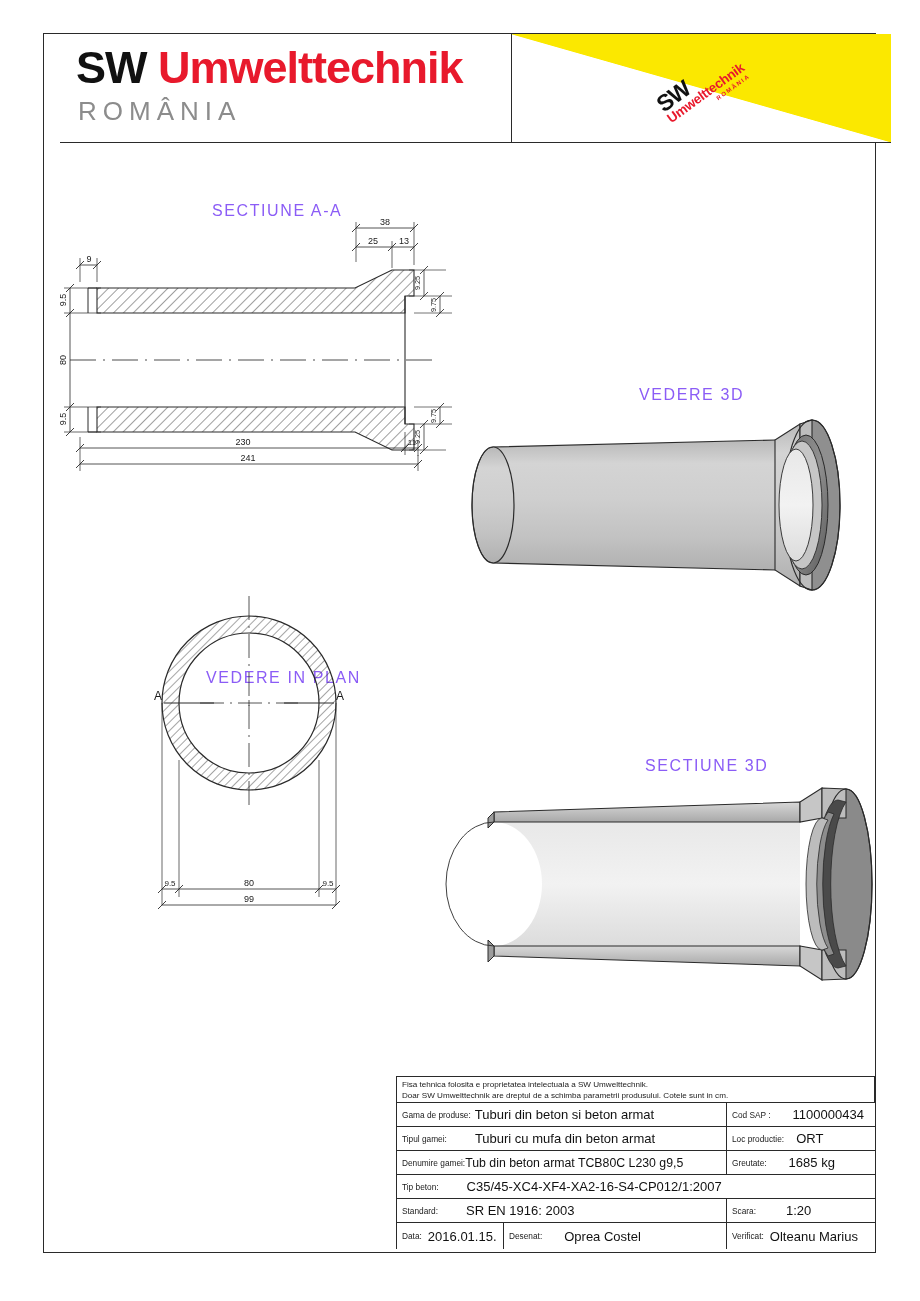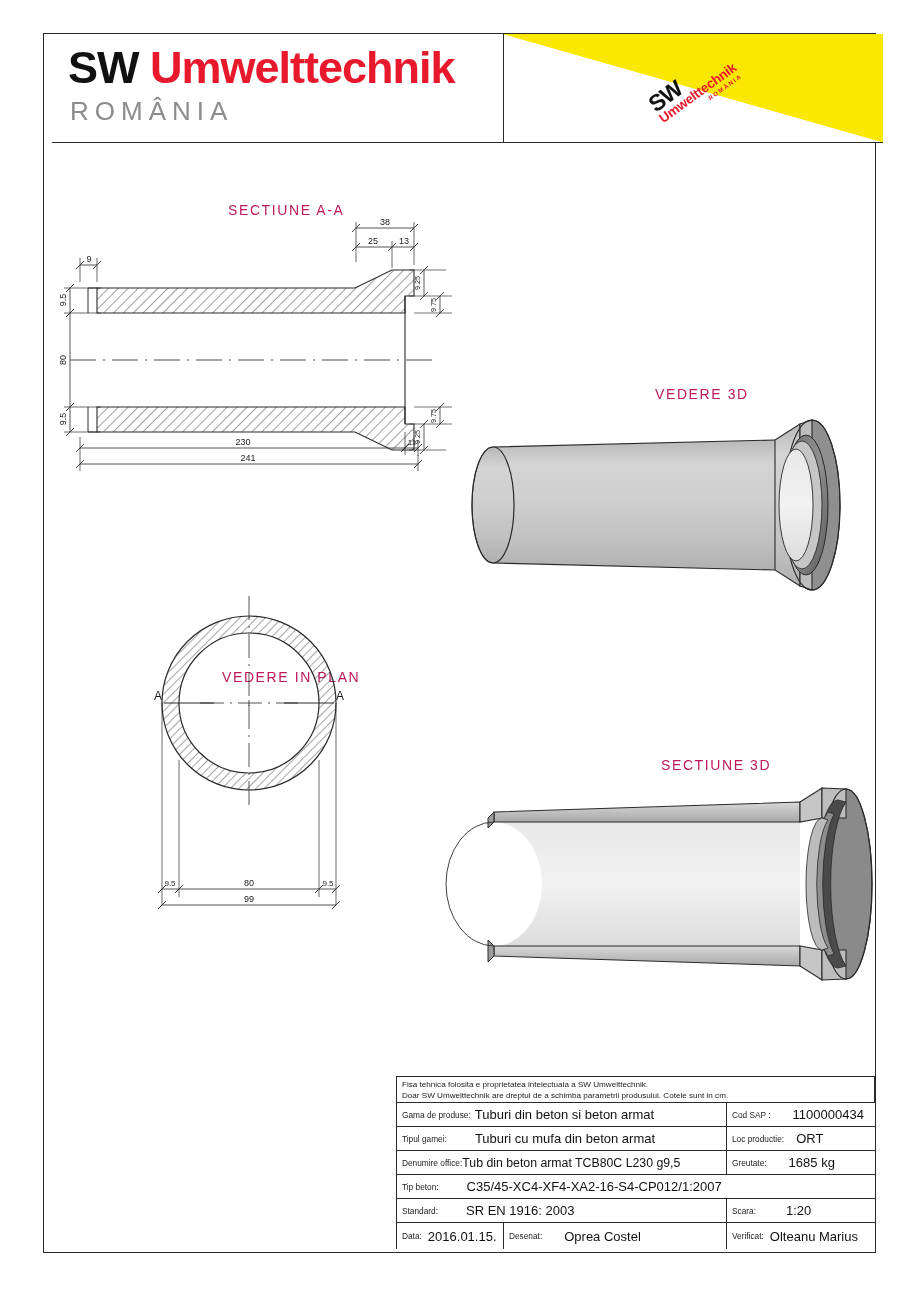--- a/index.html
+++ b/index.html
@@ -4,21 +4,21 @@
 <style>
   html,body{margin:0;padding:0;background:#ffffff;}
   body{width:920px;height:1301px;position:relative;overflow:hidden;
        font-family:"Liberation Sans",sans-serif;color:#1a1a1a;}
 
   
   #frame{position:absolute;left:43px;top:33px;width:833px;height:1220px;
          border:1.6px solid #2a2a2a;box-sizing:border-box;}
 
   
-  #header{position:absolute;left:8px;top:0;width:100%;height:109px;
+  #header{position:absolute;left:16px;top:0;width:100%;height:109px;
           border-bottom:1.4px solid #2a2a2a;box-sizing:border-box;display:flex;}
   #logo-cell{width:452px;border-right:1.4px solid #2a2a2a;box-sizing:border-box;
              position:relative;}
   #logo-line1{position:absolute;left:16px;top:8px;font-size:45px;font-weight:bold;
               letter-spacing:-1px;white-space:nowrap;font-family:"Liberation Sans",sans-serif;}
   #logo-sw{color:#111111;}
   #logo-uw{color:#e8192c;}
   #logo-line2{position:absolute;left:18px;top:62px;font-size:26px;color:#8c8c8c;
               letter-spacing:6px;font-weight:normal;}
 
@@ -35,22 +35,22 @@
   #badge-tri{position:absolute;right:0;top:0;width:100%;height:100%;
              background:linear-gradient(to bottom left,#fbe800 0%,#fbe800 50%,#ffffff 50.4%,#ffffff 100%);}
   #badge-rot{position:absolute;left:50%;top:50%;
              transform:translate(-50%,-50%) rotate(-36deg);text-align:left;}
   #badge-sw{font-size:23px;font-weight:bold;color:#111;line-height:0.88;letter-spacing:-1px;}
   #badge-uw{font-size:13.5px;font-weight:bold;color:#e8192c;line-height:1;letter-spacing:-0.3px;}
   #badge-ro{font-size:6px;font-weight:bold;color:#e8192c;letter-spacing:1.6px;
             text-align:right;margin-top:1px;}
 
   
-  .view-title{position:absolute;font-size:14px;letter-spacing:1.6px;color:#be185d;
-              white-space:nowrap;font-family:"Liberation Sans",sans-serif;margin-left:16px;}
+  .view-title{position:absolute;font-size:16px;letter-spacing:1.6px;color:#8b5cf6;
+              white-space:nowrap;font-family:"Liberation Sans",sans-serif;}
 
   
   #canvas{position:absolute;left:0;top:0;width:920px;height:1301px;pointer-events:none;}
 
   
   #titleblock{position:absolute;left:352px;top:1042px;width:479px;
               border-top:1.4px solid #2a2a2a;border-left:1.4px solid #2a2a2a;
               box-sizing:border-box;}
   .tb-row{display:flex;border-bottom:1.2px solid #2a2a2a;box-sizing:border-box;}
   .tb-cell{border-right:1.2px solid #2a2a2a;box-sizing:border-box;
@@ -113,21 +113,21 @@
         <span class="val" style="margin-left:28px">Tuburi cu mufa din beton armat</span>
       </div>
       <div class="tb-cell" style="flex:1;border-right:none">
         <span class="lbl">Loc productie:</span>
         <span class="val" style="margin-left:12px">ORT</span>
       </div>
     </div>
 
     <div class="tb-row" style="height:24px">
       <div class="tb-cell" style="width:330px">
-        <span class="lbl">Denumire office:</span>
+        <span class="lbl">Denumire gamei:</span>
         <span class="val val-sm" style="">Tub din beton armat  TCB80C L230 g9,5</span>
       </div>
       <div class="tb-cell" style="flex:1;border-right:none">
         <span class="lbl">Greutate:</span>
         <span class="val" style="margin-left:22px">1685 kg</span>
       </div>
     </div>
 
     <div class="tb-row" style="height:24px">
       <div class="tb-cell" style="width:100%;border-right:none">

